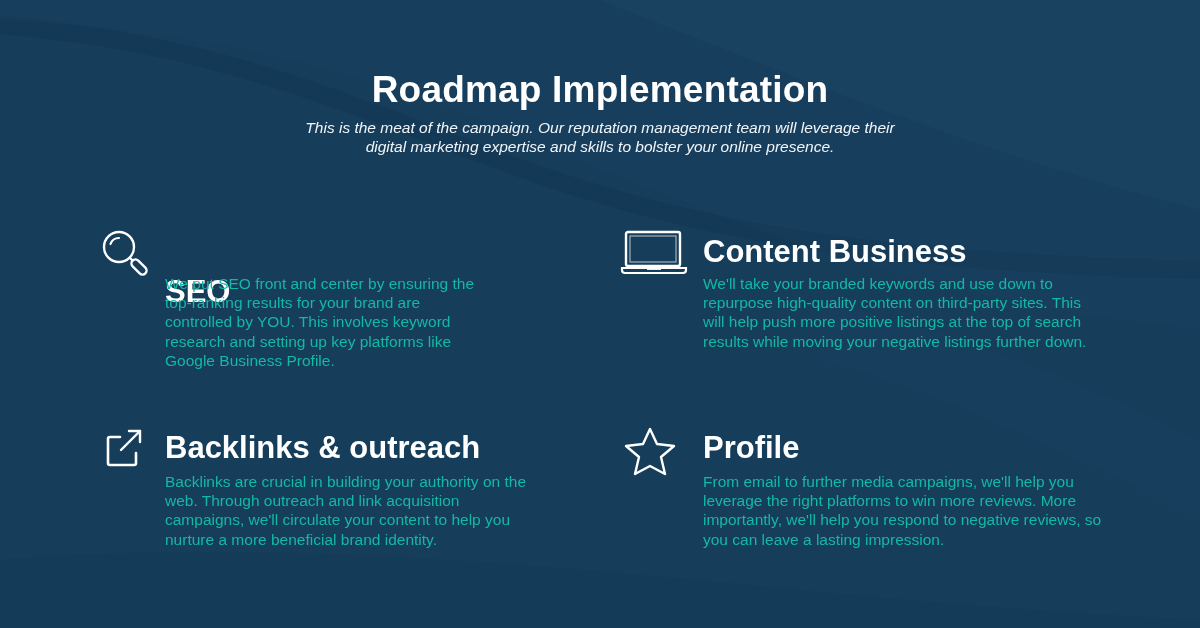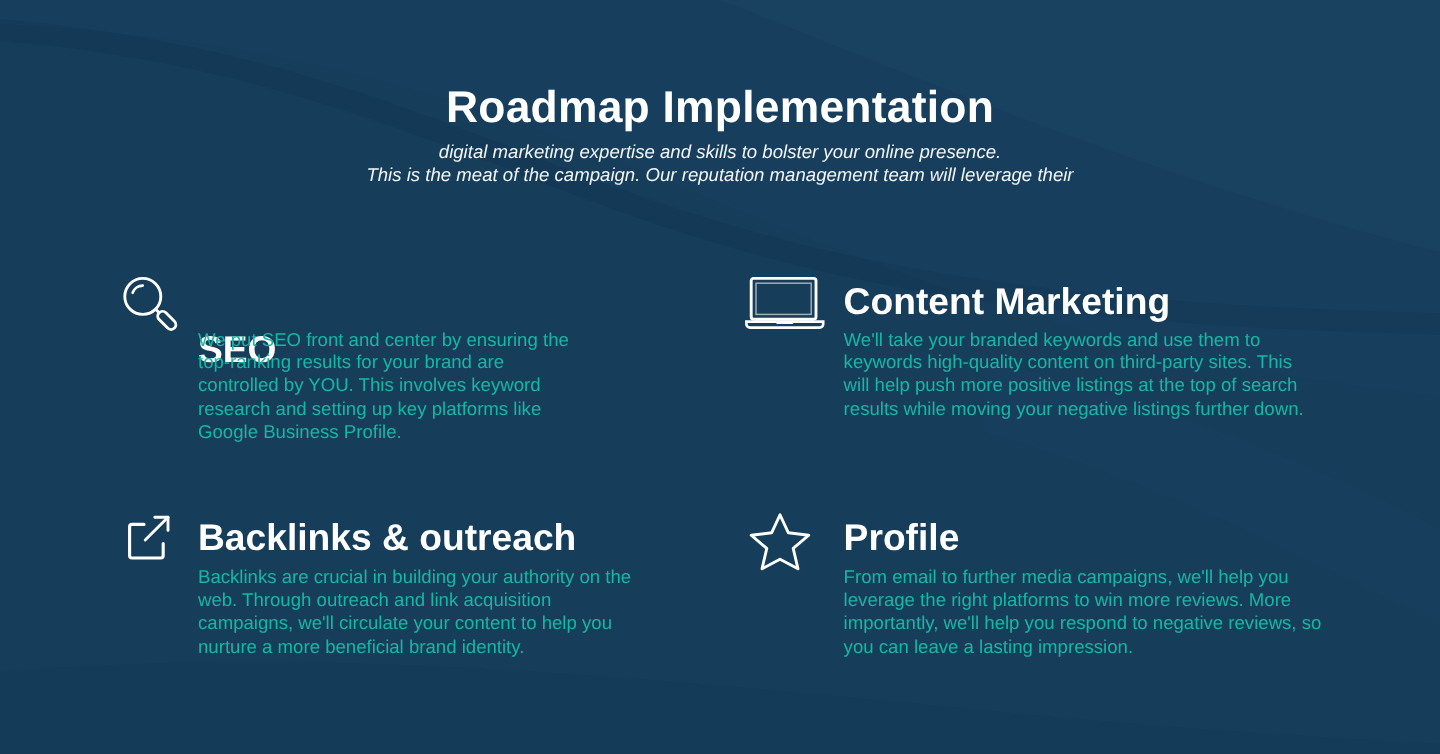--- a/index.html
+++ b/index.html
@@ -82,44 +82,44 @@
   <path d="M0,20 C200,30 350,70 480,120 C700,210 900,300 1200,330 L1200,0 L0,0 Z" fill="#173f5d" opacity="0.9"></path>
   <path d="M0,25 C180,40 300,85 420,130 C620,210 780,260 1200,270" fill="none" stroke="#12344f" stroke-width="18" opacity="0.35"></path>
   <path d="M600,0 C800,80 1000,160 1200,210 L1200,0 Z" fill="#1a4564" opacity="0.5"></path>
   <path d="M0,560 C250,540 500,560 800,590 C950,605 1100,615 1200,620 L1200,628 L0,628 Z" fill="#143a56" opacity="0.6"></path>
   <path d="M820,300 C950,330 1080,380 1200,440 L1200,520 C1080,460 960,400 820,360 Z" fill="#1a4564" opacity="0.35"></path>
 </svg>
 
 <div class="content">
   <h1 class="page-title">Roadmap Implementation</h1>
   <div class="subtitle">
+    <div>This is the meat of the campaign. Our reputation management team will leverage their</div>
     <div>digital marketing expertise and skills to bolster your online presence.</div>
-    <div>This is the meat of the campaign. Our reputation management team will leverage their</div>
   </div>
 
   <div class="feature" id="f-seo">
     <svg class="icon" width="52" height="52" viewBox="0 0 52 52">
       <circle cx="19" cy="19" r="15" fill="none" stroke="#fff" stroke-width="2.4"></circle>
       <path d="M10.5 16 A9 9 0 0 1 19 10" fill="none" stroke="#fff" stroke-width="2.2" stroke-linecap="round"></path>
       <line x1="30" y1="30" x2="33" y2="33" stroke="#fff" stroke-width="2.4"></line>
       <rect x="35" y="30" width="8" height="18" rx="4" transform="rotate(-45 39 39)" fill="none" stroke="#fff" stroke-width="2.4"></rect>
     </svg>
     <div class="heading">SEO</div>
     <div class="body">We put SEO front and center by ensuring the top-ranking results for your brand are controlled by YOU. This involves keyword research and setting up key platforms like Google Business Profile.</div>
   </div>
 
   <div class="feature" id="f-content">
     <svg class="icon" width="68" height="48" viewBox="0 0 68 48">
       <rect x="6" y="4" width="54" height="34" rx="2" fill="none" stroke="#fff" stroke-width="2.4"></rect>
       <rect x="10" y="8" width="46" height="26" fill="none" stroke="#fff" stroke-width="1.2" opacity="0.6"></rect>
       <path d="M2 40 H66 V42 A3 3 0 0 1 63 45 H5 A3 3 0 0 1 2 42 Z" fill="none" stroke="#fff" stroke-width="2.2"></path>
       <line x1="27" y1="41" x2="41" y2="41" stroke="#fff" stroke-width="1.8"></line>
     </svg>
-    <div class="heading">Content Marketing</div>
-    <div class="body">We'll take your branded keywords and use them to keywords high-quality content on third-party sites. This will help push more positive listings at the top of search results while moving your negative listings further down.</div>
+    <div class="heading">Content Business</div>
+    <div class="body">We'll take your branded keywords and use down to repurpose high-quality content on third-party sites. This will help push more positive listings at the top of search results while moving your negative listings further down.</div>
   </div>
 
   <div class="feature" id="f-backlinks">
     <svg class="icon" width="48" height="44" viewBox="0 0 48 44">
       <path d="M20 11 H10 A2 2 0 0 0 8 13 V37 A2 2 0 0 0 10 39 H34 A2 2 0 0 0 36 37 V27" fill="none" stroke="#fff" stroke-width="2.6" stroke-linecap="round"></path>
       <line x1="21" y1="24" x2="40" y2="5" stroke="#fff" stroke-width="2.4" stroke-linecap="round"></line>
       <polyline points="29,5 40,5 40,16" fill="none" stroke="#fff" stroke-width="2.4" stroke-linecap="round" stroke-linejoin="round"></polyline>
     </svg>
     <div class="heading">Backlinks &amp; outreach</div>
     <div class="body">Backlinks are crucial in building your authority on the web. Through outreach and link acquisition campaigns, we'll circulate your content to help you nurture a more beneficial brand identity.</div>

